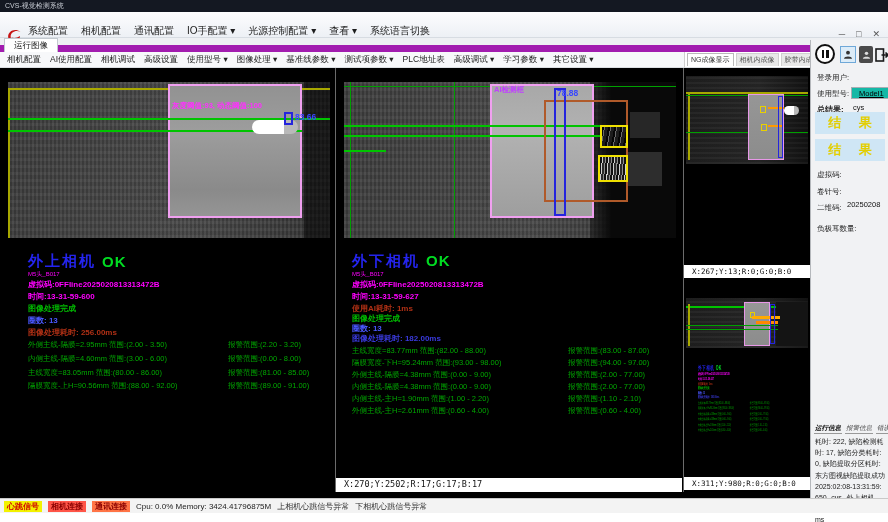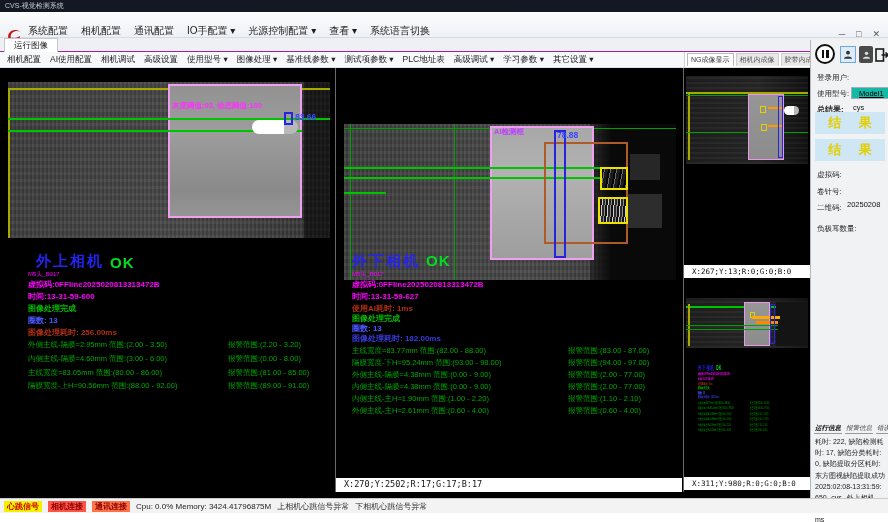--- a/index.html
+++ b/index.html
@@ -9,21 +9,21 @@
   
   .titlebar{left:0;top:0;width:888px;height:12px;background:#141822;color:#c8ccd4;
             font-size:7px;line-height:12px;padding-left:5px;box-sizing:border-box;}
   .menubar{left:0;top:12px;width:888px;height:26px;background:linear-gradient(#fdfdfe,#edf0f5);
            border-bottom:1px solid #d7dce2;box-sizing:border-box;}
   .logo{left:6px;top:15px;width:17px;height:19px;}
   .menu-items{left:28px;top:12px;height:26px;display:flex;align-items:flex-start;gap:13px;
               font-size:10px;color:#1d1d1d;}
   .menu-items span{cursor:default;white-space:nowrap;}
   .winctl{right:8px;top:17px;display:flex;gap:11px;color:#555;font-size:9px;}
-  .tabstrip{left:0;top:38px;width:888px;height:14px;background:#eef0f3;border-bottom:1px solid #a21caf;box-sizing:border-box;}
+  .tabstrip{left:0;top:38px;width:888px;height:14px;background:#eef0f3;border-bottom:7px solid #a21caf;box-sizing:border-box;}
   .runtab{left:4px;top:0;height:13px;background:#fff;border:1px solid #c3c9cf;border-bottom:none;
           font-size:8.5px;line-height:13px;padding:0 9px;color:#222;}
   .toolbar{left:0;top:52px;width:684px;height:16px;background:#f7f8fa;border-bottom:1px solid #dcdfe3;
            display:flex;align-items:center;gap:9px;padding-left:7px;box-sizing:border-box;
            font-size:8.5px;color:#222;white-space:nowrap;}
   .ngtabs{left:684px;top:52px;width:126px;height:16px;background:#fff;border-bottom:1px solid #dcdfe3;
           border-left:1px solid #cfcfcf;display:flex;align-items:flex-end;gap:2px;
           font-size:7px;color:#333;box-sizing:border-box;padding:1px 2px;}
   .ngtab{border:1px solid #b9b9b9;border-bottom:none;background:#fff;padding:1px 3px;white-space:nowrap;}
   .ngtab.inactive{background:#e8e8e8;border-color:#cfcfcf;color:#555;}
@@ -164,21 +164,21 @@
     <div class="abs yline" style="left:0;top:8px;width:2px;height:148px;"></div>
     <div class="abs film" style="left:160px;top:2px;width:134px;height:134px;"></div>
     <div class="abs gline" style="left:0;top:36px;width:322px;"></div>
     <div class="abs gline" style="left:0;top:48px;width:294px;"></div>
     <div class="abs mag-label" style="left:164px;top:19px;">灰度阈值:93, 动态阈值:100</div>
     <div class="abs connector" style="left:244px;top:38px;width:46px;height:14px;"></div>
     <div class="abs bluerect" style="left:276px;top:30px;width:9px;height:13px;"></div>
     <div class="abs blue-label" style="left:287px;top:30px;">83.66</div>
   </div>
 
-  <div class="abs" style="left:36px;top:252px;display:flex;align-items:flex-end;">
+  <div class="abs" style="left:28px;top:252px;display:flex;align-items:center;">
     <span class="r-title">外上相机</span>
     <span class="r-ok">OK</span>
   </div>
   <div class="abs r-sub" style="left:28px;top:270px;">M5头_B017</div>
   <div class="abs r-mag" style="left:28px;top:279px;">虚拟码:0FFIine2025020813313472B</div>
   <div class="abs r-mag" style="left:28px;top:291px;">时间:13-31-59-600</div>
   <div class="abs r-green" style="left:28px;top:303px;">图像处理完成</div>
   <div class="abs r-blue" style="left:28px;top:315px;">圈数: 13</div>
   <div class="abs r-red" style="left:28px;top:327px;">图像处理耗时: 256.00ms</div>
   <div class="abs meas" style="left:28px;top:340px;">
@@ -191,21 +191,21 @@
   </div>
   <div class="abs meas" style="left:28px;top:368px;">
     <span>主线宽度=83.05mm 范围:(80.00 - 86.00)</span>
     <span class="malarm">报警范围:(81.00 - 85.00)</span>
   </div>
   <div class="abs meas" style="left:28px;top:381px;">
     <span>隔膜宽度-上H=90.56mm 范围:(88.00 - 92.00)</span>
     <span class="malarm">报警范围:(89.00 - 91.00)</span>
   </div>
 
-  <div class="abs cam" style="left:344px;top:82px;width:332px;height:156px;margin-top:42px;">
+  <div class="abs cam" style="left:344px;top:82px;width:332px;height:156px;">
     <div class="abs" style="left:246px;top:0;width:86px;height:156px;background:linear-gradient(90deg,rgba(8,8,8,0.4),#090909 25%);"></div>
     <div class="abs" style="left:286px;top:30px;width:30px;height:26px;background:#272727;"></div>
     <div class="abs" style="left:284px;top:70px;width:34px;height:34px;background:#2d2d2d;"></div>
     <div class="abs gline1" style="left:0;top:4px;width:332px;"></div>
     <div class="abs gline1" style="left:6px;top:0;width:1px;height:156px;"></div>
     <div class="abs gline1" style="left:110px;top:0;width:1px;height:156px;"></div>
     <div class="abs film" style="left:146px;top:2px;width:104px;height:134px;background:linear-gradient(180deg,#a8a8a8,#b2b2b2 35%,#9e9e9e);"></div>
     <div class="abs gline" style="left:0;top:43px;width:256px;"></div>
     <div class="abs gline" style="left:0;top:53px;width:256px;"></div>
     <div class="abs gline" style="left:0;top:68px;width:42px;"></div>

